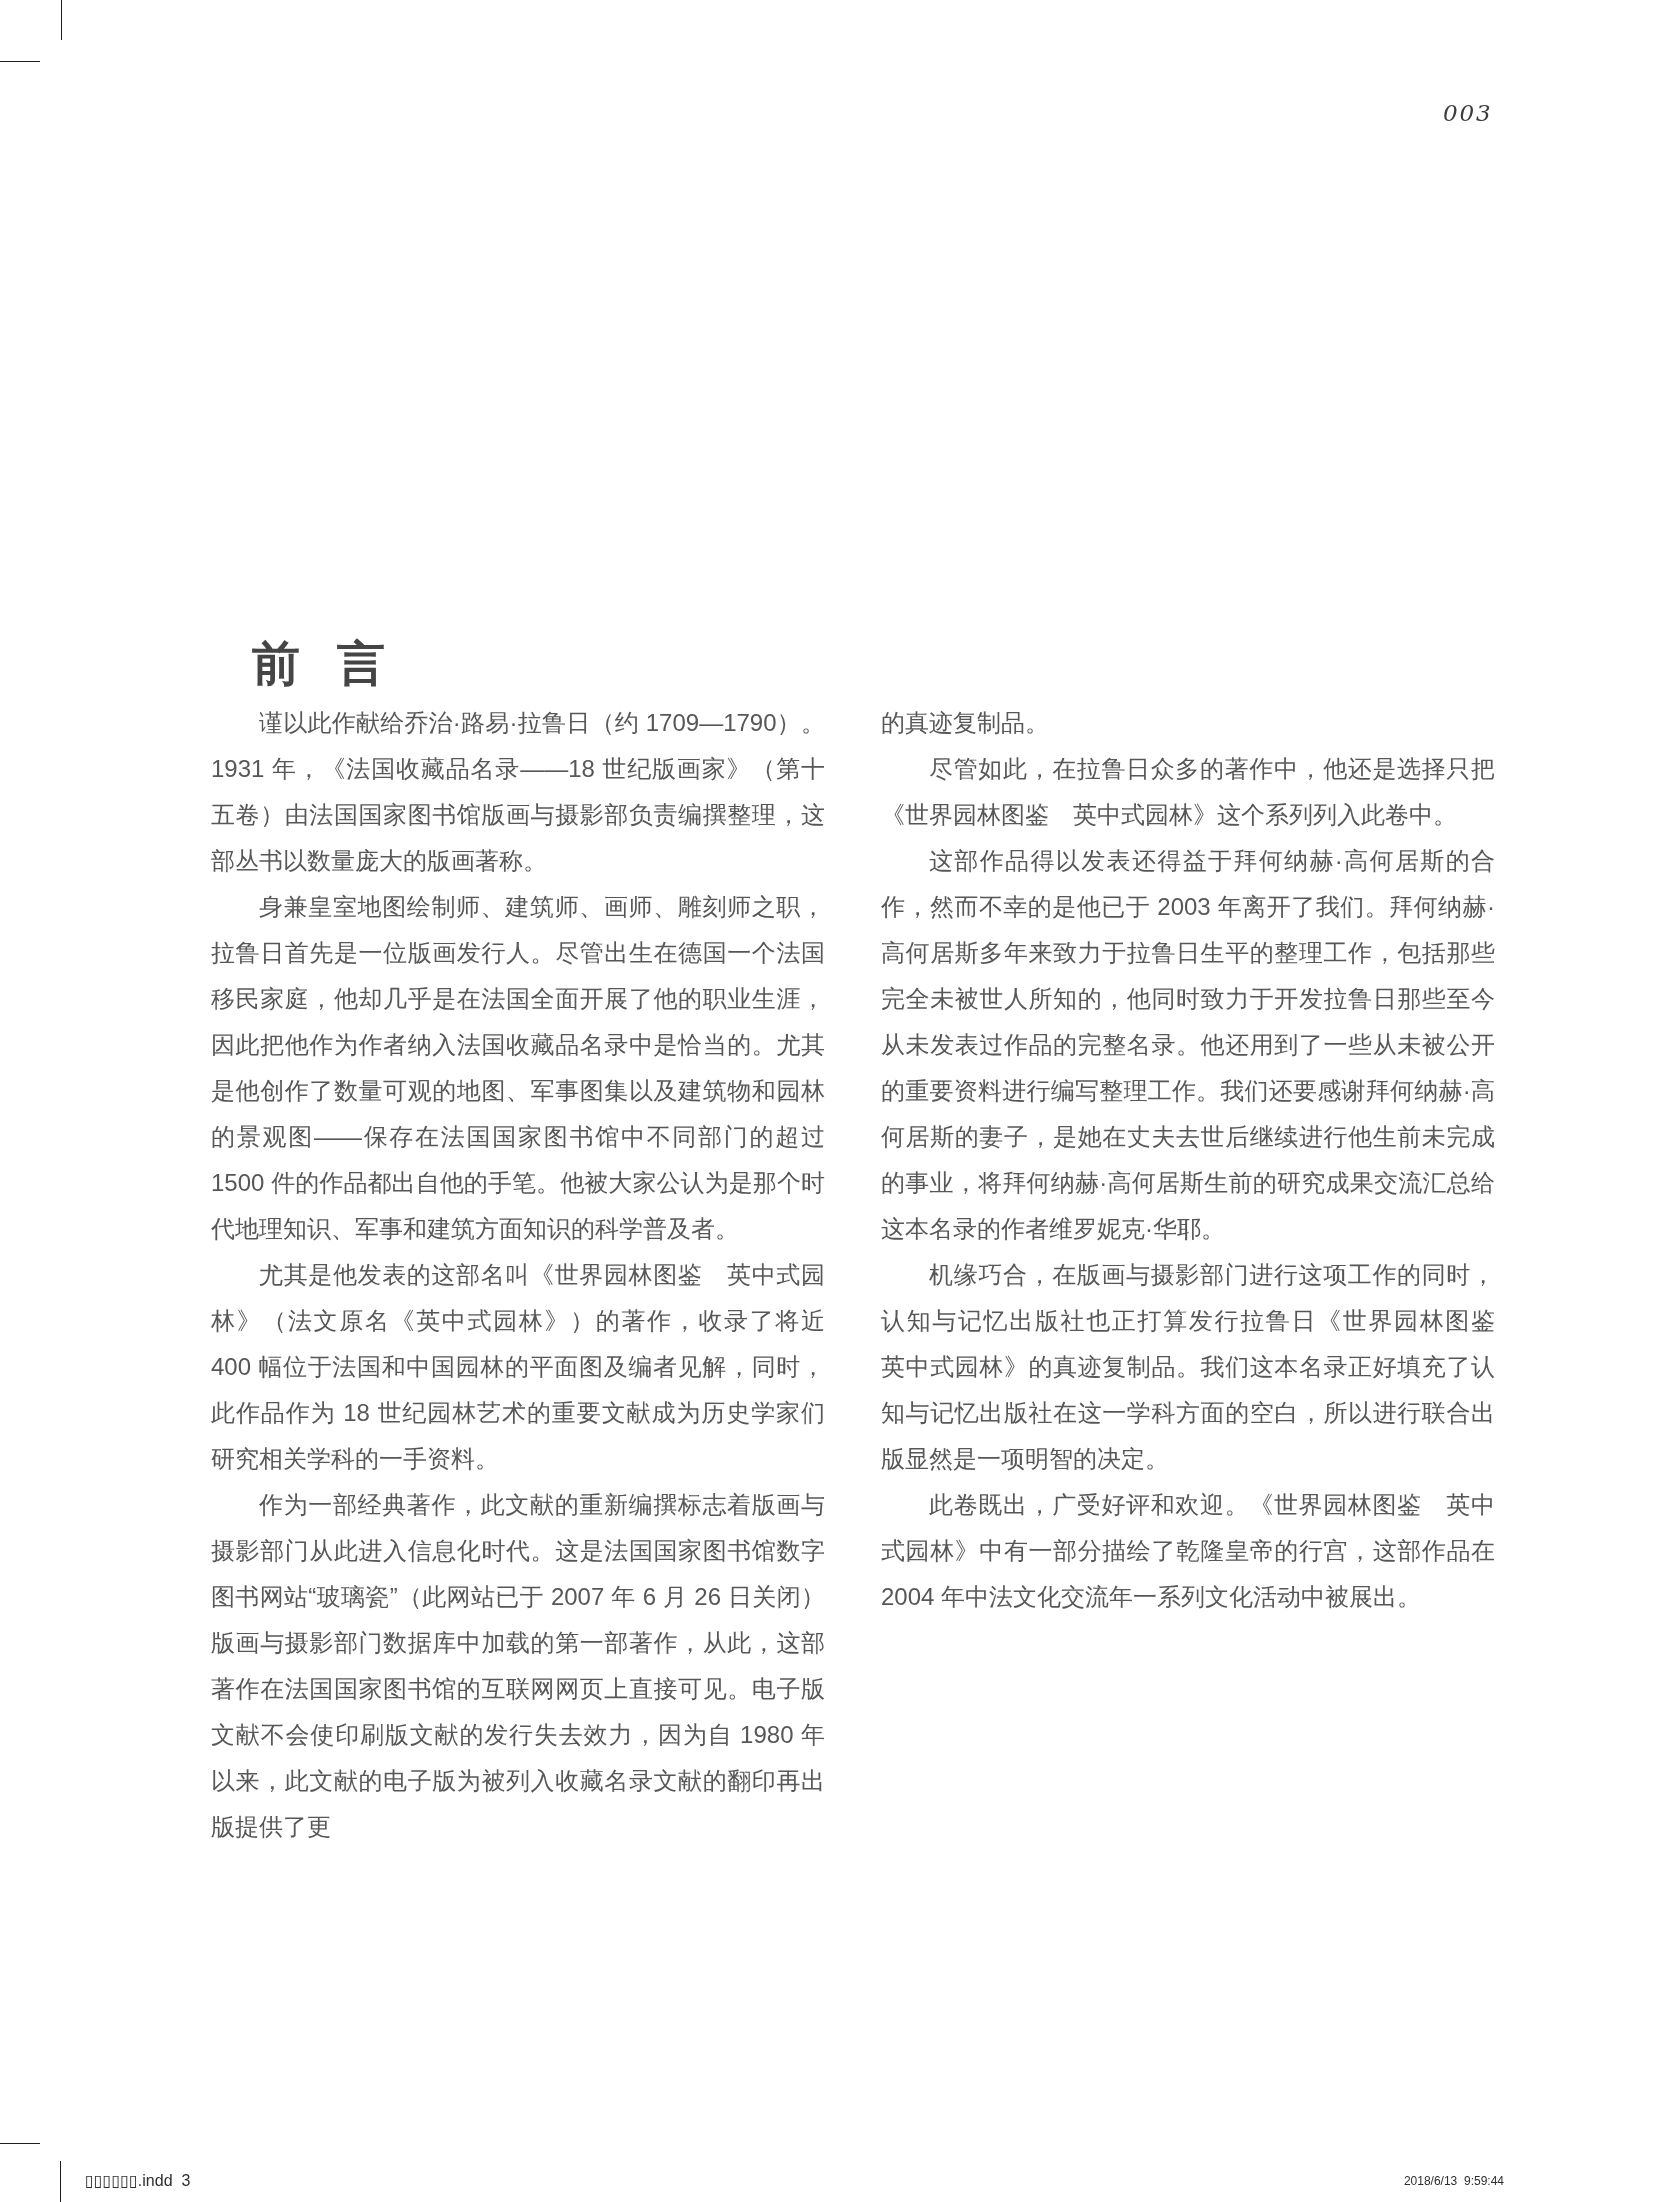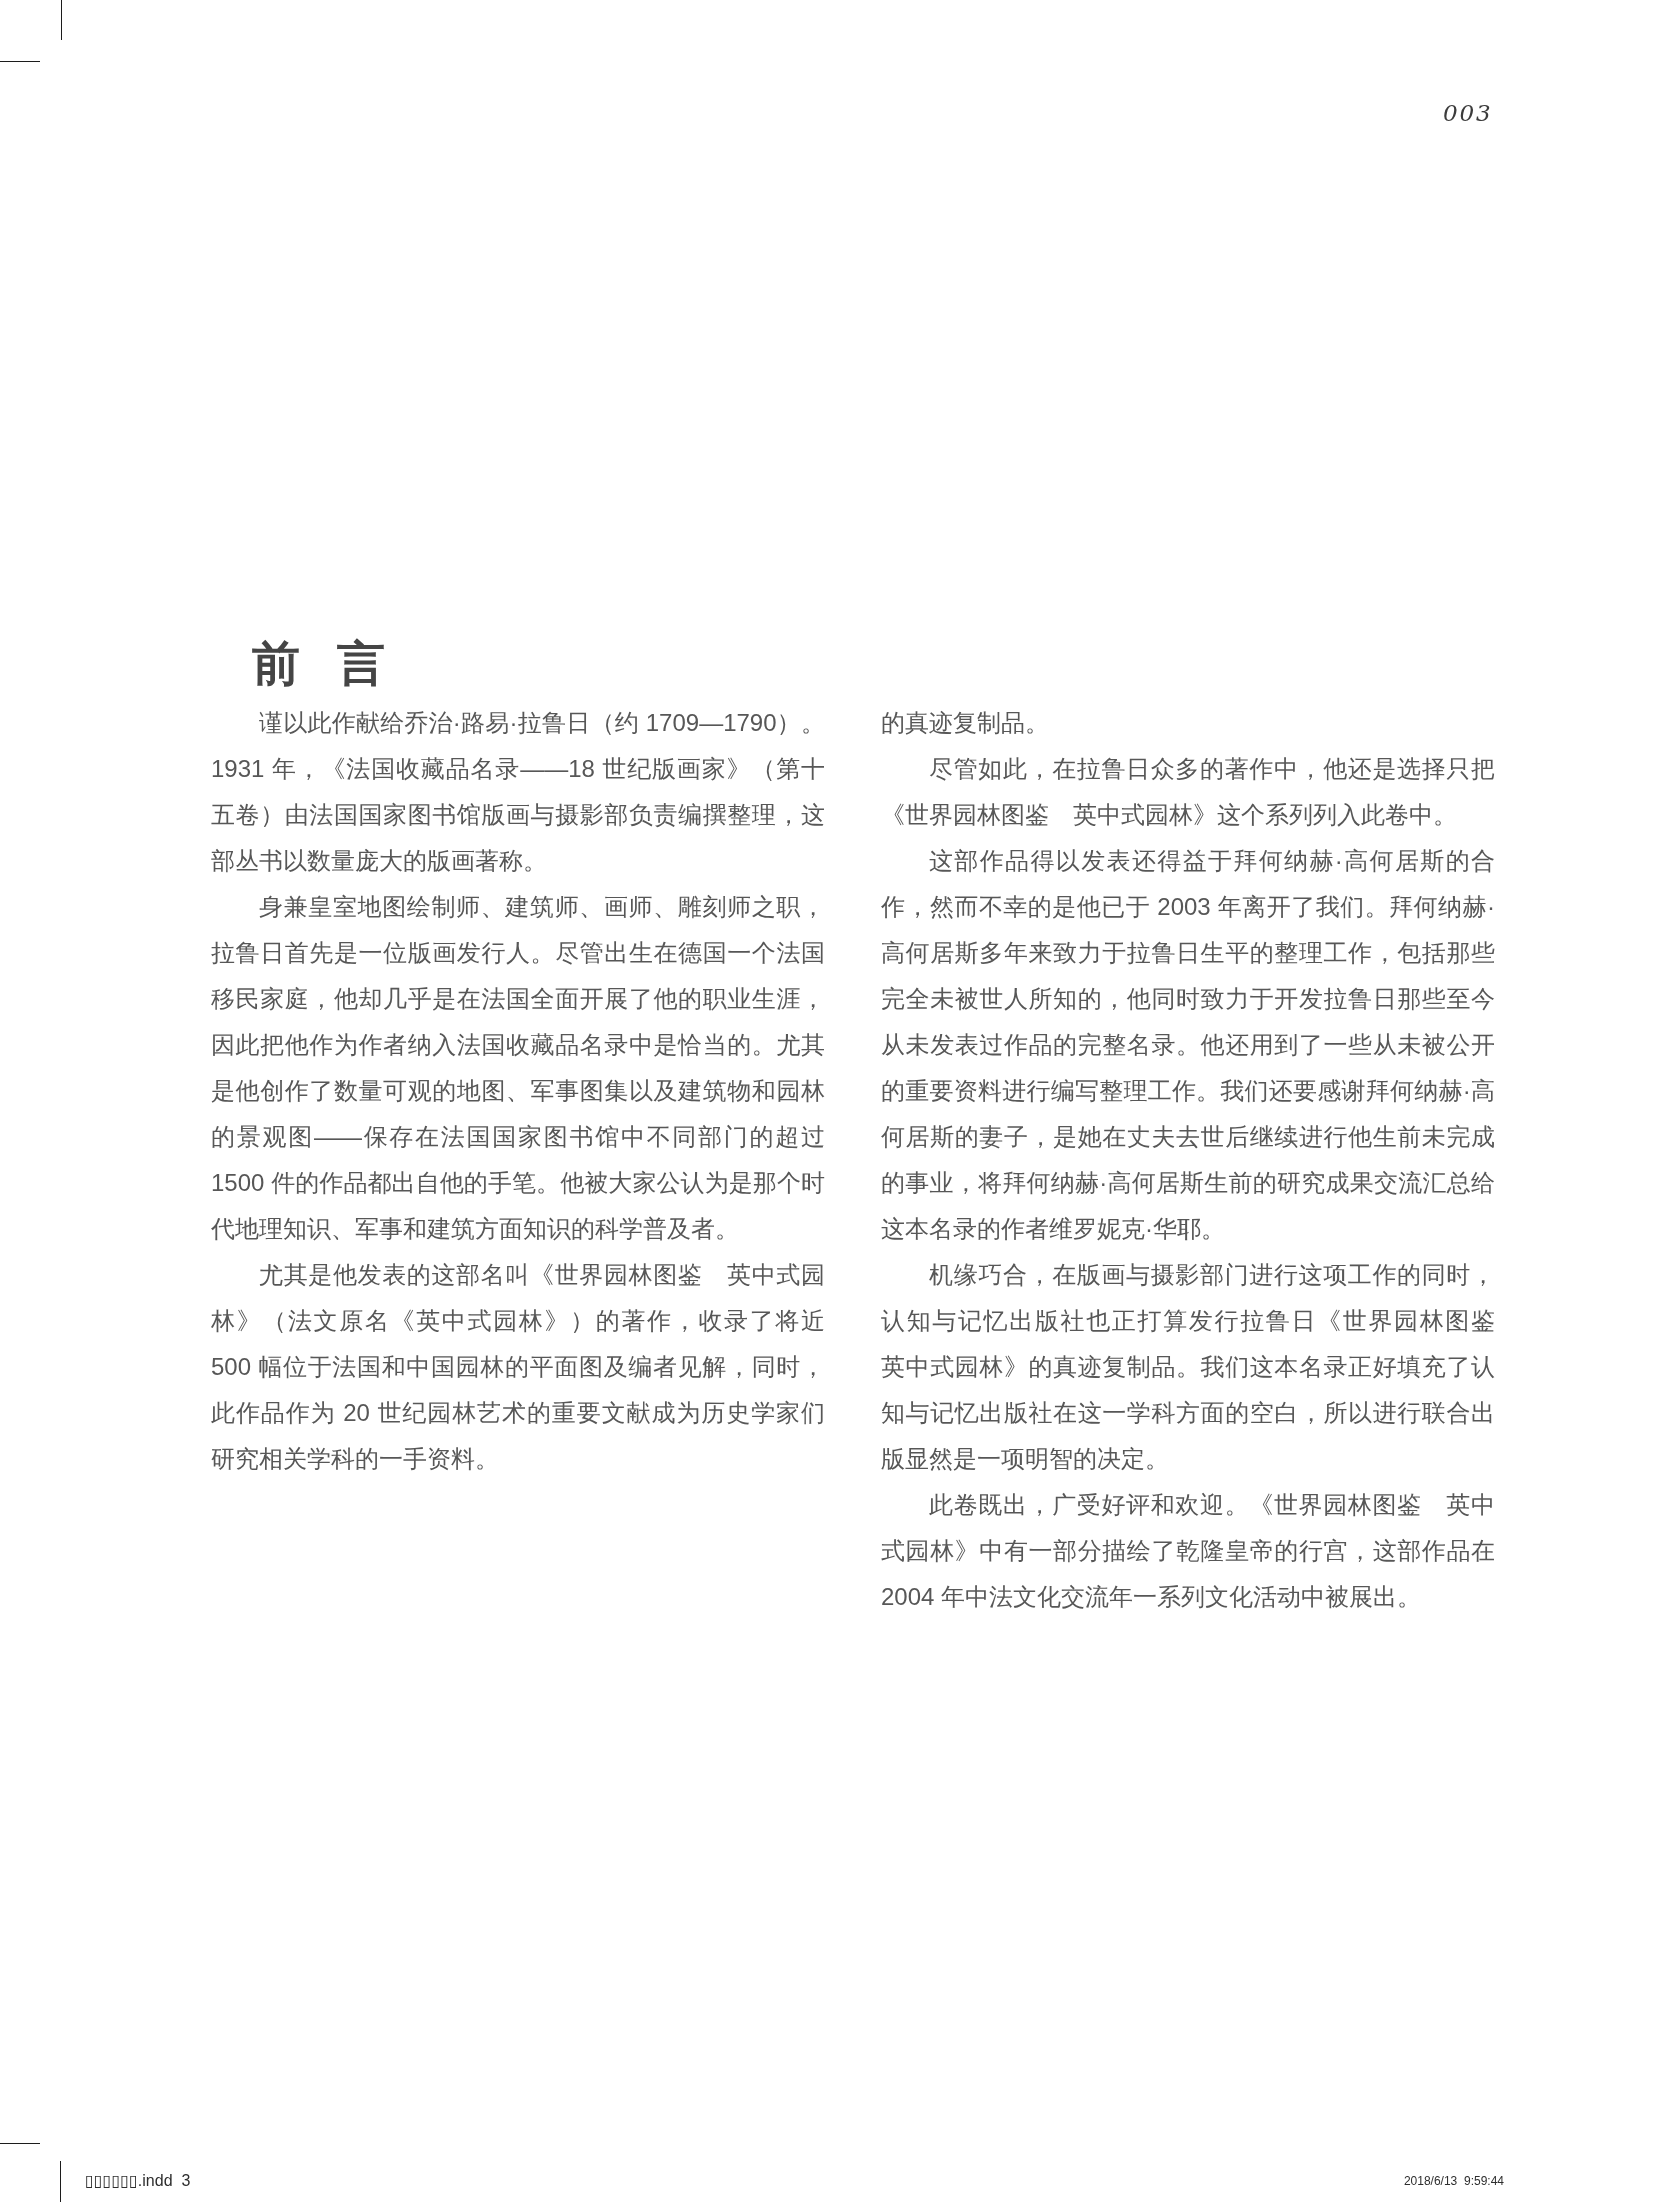--- a/index.html
+++ b/index.html
@@ -106,21 +106,22 @@
   <div class="cropmark cm-br-v"></div>
   <div class="cropmark cm-br-h"></div>
 
   <div class="folio">003</div>
 
   <h1 class="preface-title">前言</h1>
 
   <div class="col col-left">
     <p class="indent">谨以此作献给乔治·路易·拉鲁日（约 1709—1790）。1931 年，《法国收藏品名录——18 世纪版画家》（第十五卷）由法国国家图书馆版画与摄影部负责编撰整理，这部丛书以数量庞大的版画著称。</p>
     <p class="indent">身兼皇室地图绘制师、建筑师、画师、雕刻师之职，拉鲁日首先是一位版画发行人。尽管出生在德国一个法国移民家庭，他却几乎是在法国全面开展了他的职业生涯，因此把他作为作者纳入法国收藏品名录中是恰当的。尤其是他创作了数量可观的地图、军事图集以及建筑物和园林的景观图——保存在法国国家图书馆中不同部门的超过 1500 件的作品都出自他的手笔。他被大家公认为是那个时代地理知识、军事和建筑方面知识的科学普及者。</p>
-    <p class="indent">尤其是他发表的这部名叫《世界园林图鉴　英中式园林》（法文原名《英中式园林》）的著作，收录了将近 500 幅位于法国和中国园林的平面图及编者见解，同时，此作品作为 20 世纪园林艺术的重要文献成为历史学家们研究相关学科的一手资料。</p>
+    <p class="indent">尤其是他发表的这部名叫《世界园林图鉴　英中式园林》（法文原名《英中式园林》）的著作，收录了将近 400 幅位于法国和中国园林的平面图及编者见解，同时，此作品作为 18 世纪园林艺术的重要文献成为历史学家们研究相关学科的一手资料。</p>
+    <p class="indent">作为一部经典著作，此文献的重新编撰标志着版画与摄影部门从此进入信息化时代。这是法国国家图书馆数字图书网站“玻璃瓷”（此网站已于 2007 年 6 月 26 日关闭）版画与摄影部门数据库中加载的第一部著作，从此，这部著作在法国国家图书馆的互联网网页上直接可见。电子版文献不会使印刷版文献的发行失去效力，因为自 1980 年以来，此文献的电子版为被列入收藏名录文献的翻印再出版提供了更</p>
   </div>
 
   <div class="col col-right">
     <p>的真迹复制品。</p>
     <p class="indent">尽管如此，在拉鲁日众多的著作中，他还是选择只把《世界园林图鉴　英中式园林》这个系列列入此卷中。</p>
     <p class="indent">这部作品得以发表还得益于拜何纳赫·高何居斯的合作，然而不幸的是他已于 2003 年离开了我们。拜何纳赫·高何居斯多年来致力于拉鲁日生平的整理工作，包括那些完全未被世人所知的，他同时致力于开发拉鲁日那些至今从未发表过作品的完整名录。他还用到了一些从未被公开的重要资料进行编写整理工作。我们还要感谢拜何纳赫·高何居斯的妻子，是她在丈夫去世后继续进行他生前未完成的事业，将拜何纳赫·高何居斯生前的研究成果交流汇总给这本名录的作者维罗妮克·华耶。</p>
     <p class="indent">机缘巧合，在版画与摄影部门进行这项工作的同时，认知与记忆出版社也正打算发行拉鲁日《世界园林图鉴　英中式园林》的真迹复制品。我们这本名录正好填充了认知与记忆出版社在这一学科方面的空白，所以进行联合出版显然是一项明智的决定。</p>
     <p class="indent">此卷既出，广受好评和欢迎。《世界园林图鉴　英中式园林》中有一部分描绘了乾隆皇帝的行宫，这部作品在 2004 年中法文化交流年一系列文化活动中被展出。</p>
 
   </div>

